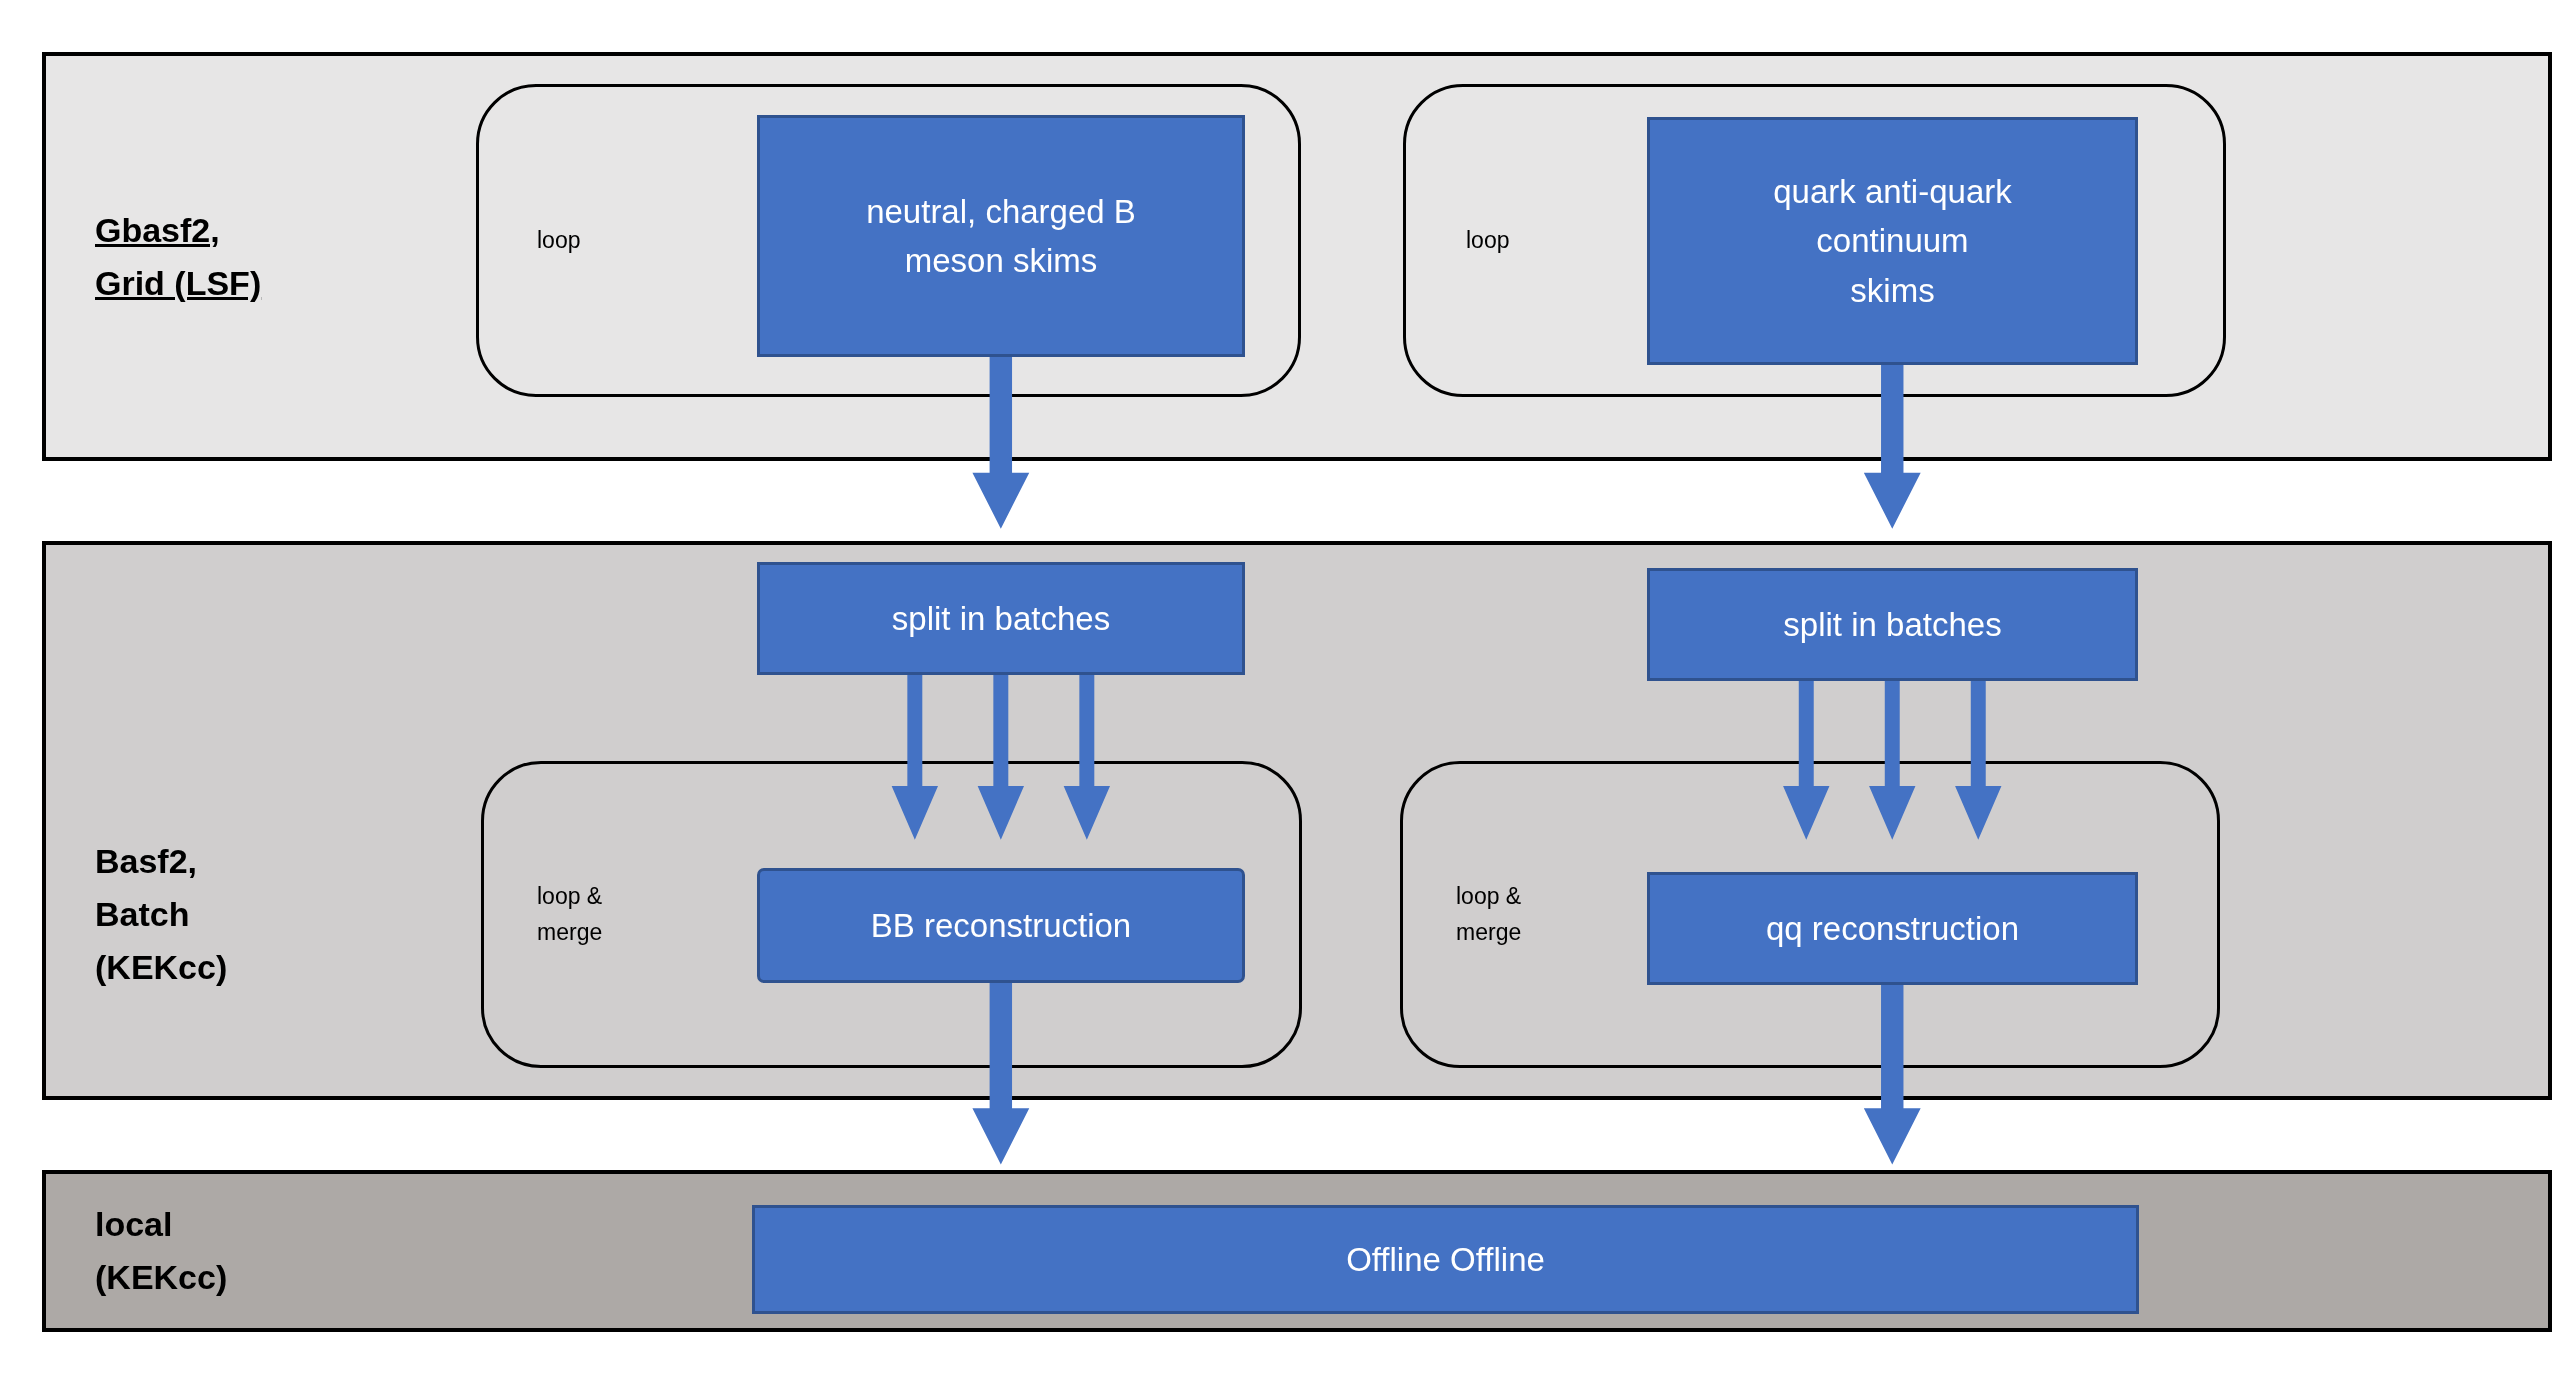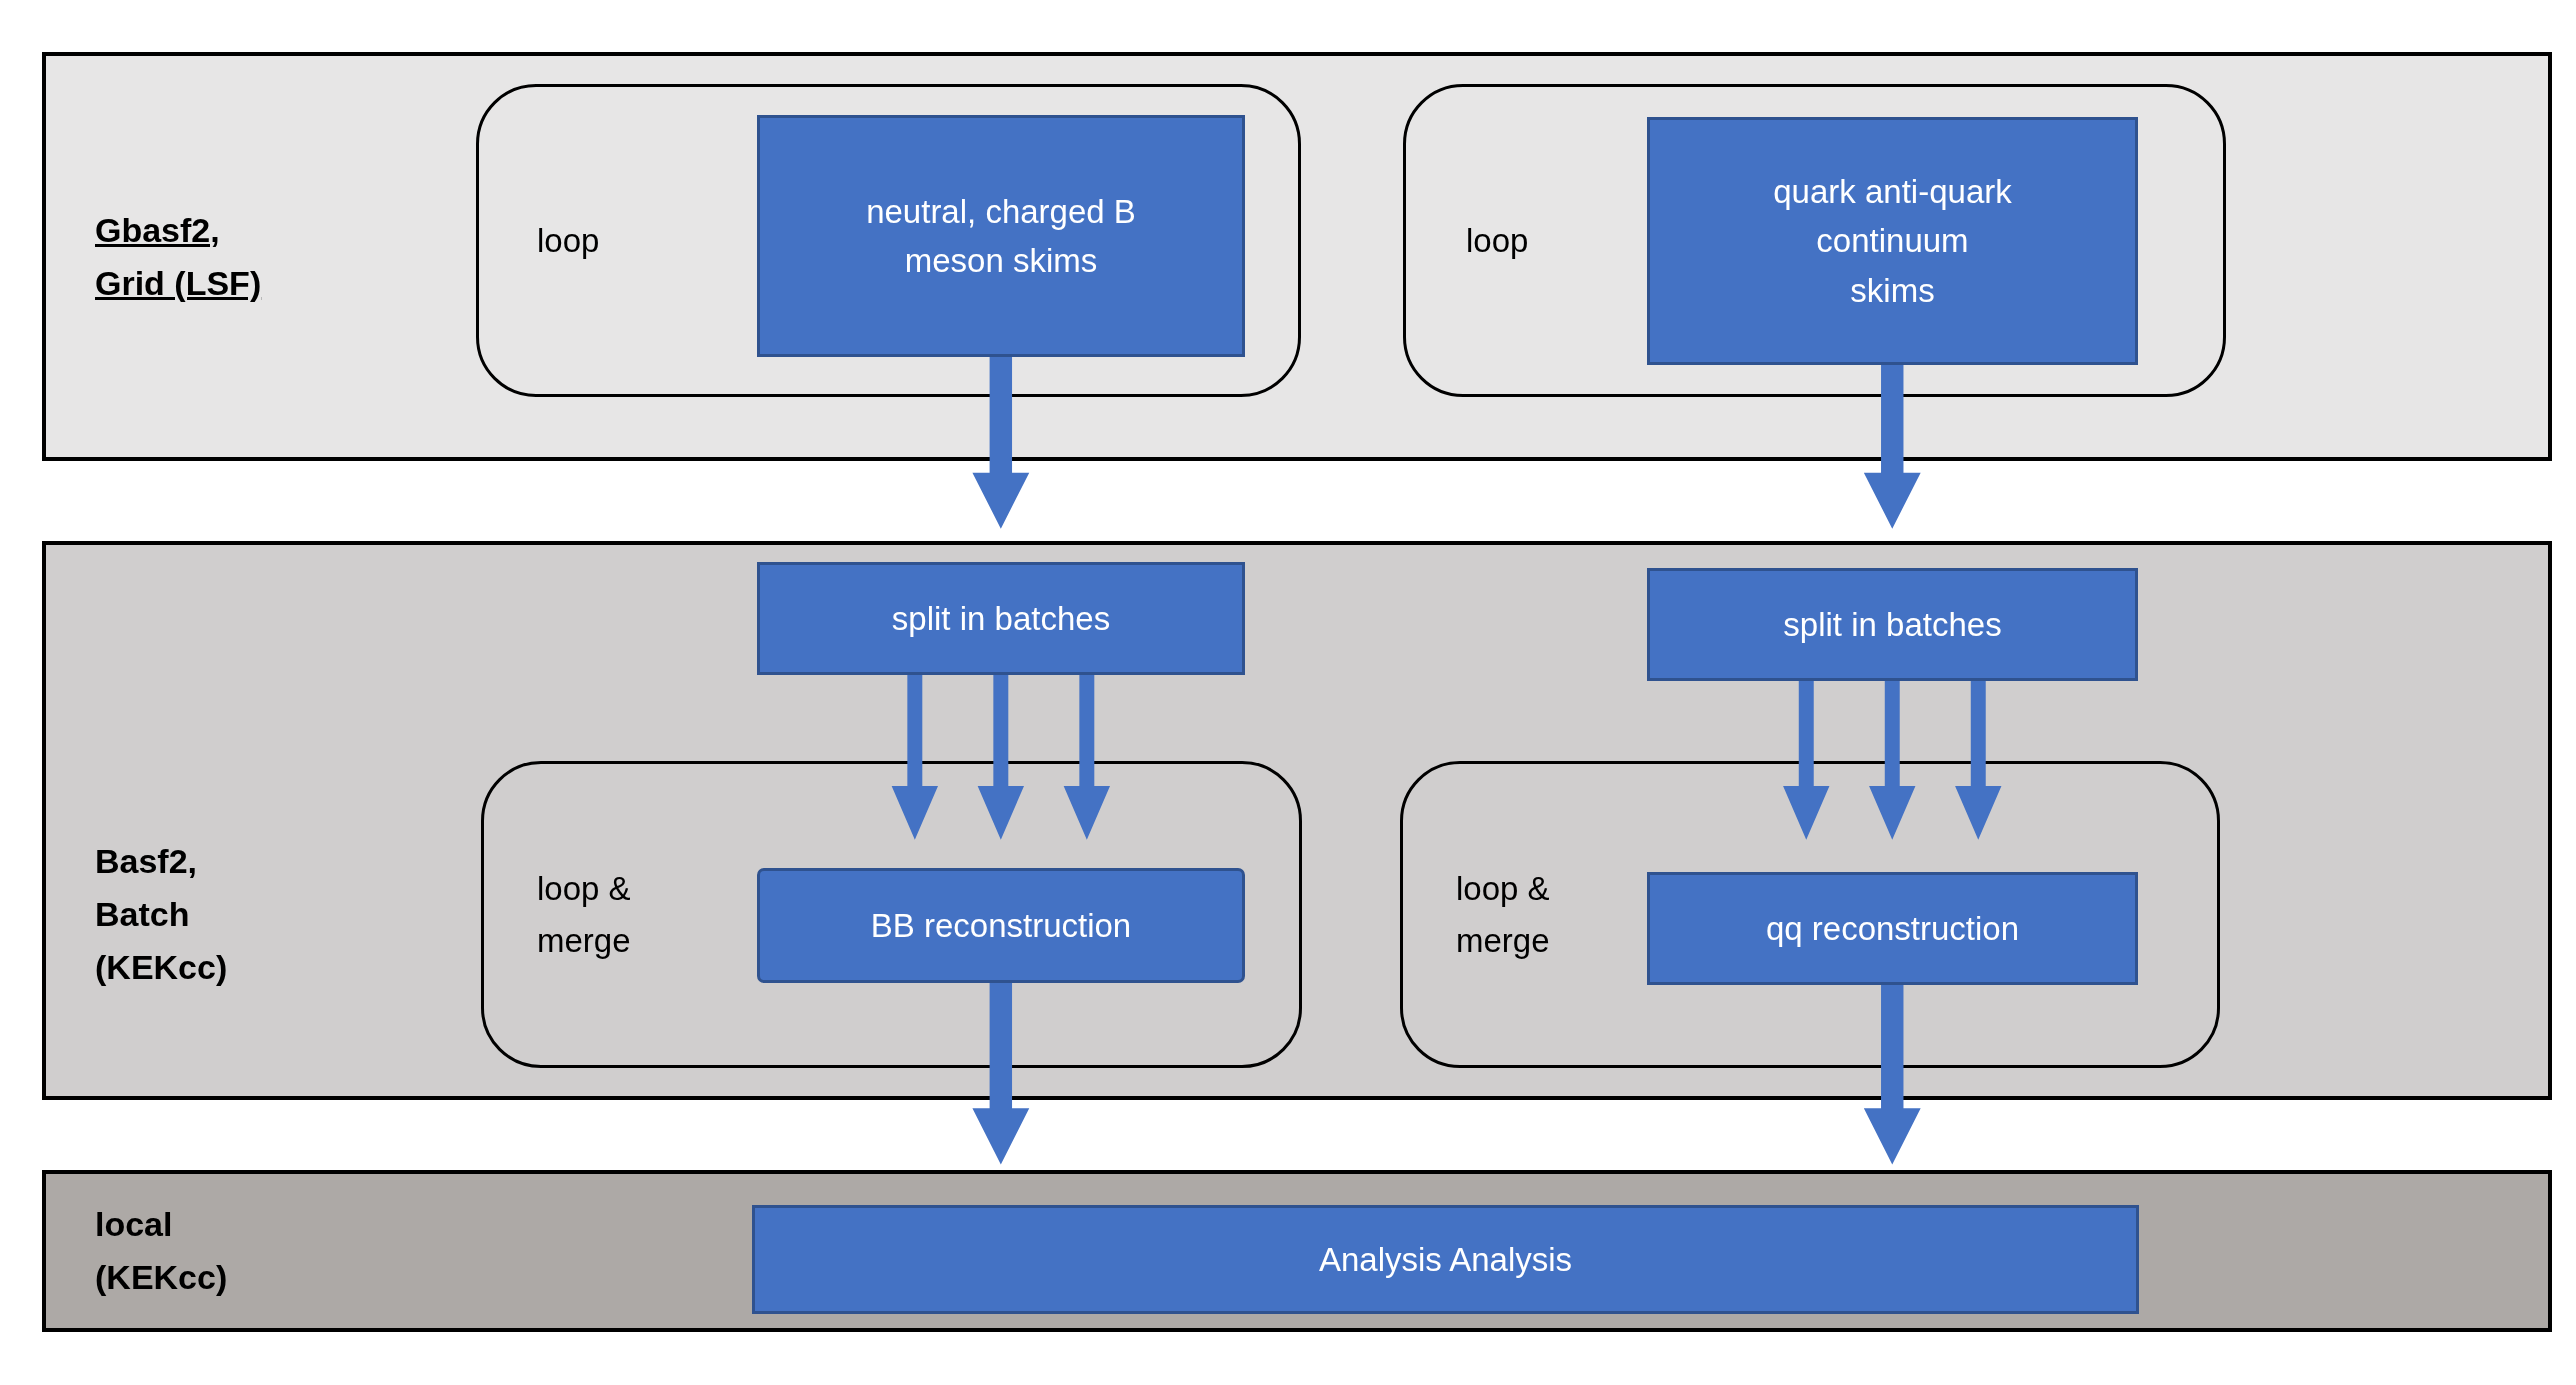--- a/index.html
+++ b/index.html
@@ -48,21 +48,21 @@
   .band-label{
     position:absolute;left:95px;
     display:flex;align-items:center;
     font-weight:bold;font-size:34px;line-height:1.55;
     white-space:pre-line;color:var(--ink);
     z-index:6;
   }
   .side-label{
     position:absolute;
     display:flex;align-items:center;
-    font-size:33px;line-height:1.55;
+    font-size:23px;line-height:1.55;
     white-space:pre-line;color:var(--ink);
     z-index:6;
     text-align:right;
   }
   #arrow-layer{
     position:absolute;left:0;top:0;
     width:2576px;height:1385px;
     z-index:4;pointer-events:none;
   }
   .arrow{fill:var(--accent);}
@@ -116,16 +116,16 @@
   <div class="rrect" style="left:1400px;top:761px;width:820px;height:307px;"></div>
 
   <div class="side-label" style="left:537px;top:761px;height:307px;">loop &amp;
 merge</div>
   <div class="side-label" style="left:1456px;top:761px;height:307px;">loop &amp;
 merge</div>
 
   <div class="bluebox" style="left:757px;top:868px;width:488px;height:115px;border-radius:7px;">BB reconstruction</div>
   <div class="bluebox" style="left:1647px;top:872px;width:491px;height:113px;">qq reconstruction</div>
 
-  <div class="bluebox" style="left:752px;top:1205px;width:1387px;height:109px;">Analysis Analysis</div>
+  <div class="bluebox" style="left:752px;top:1205px;width:1387px;height:109px;">Offline Offline</div>
 
 </div>
 
 
 </body></html>

